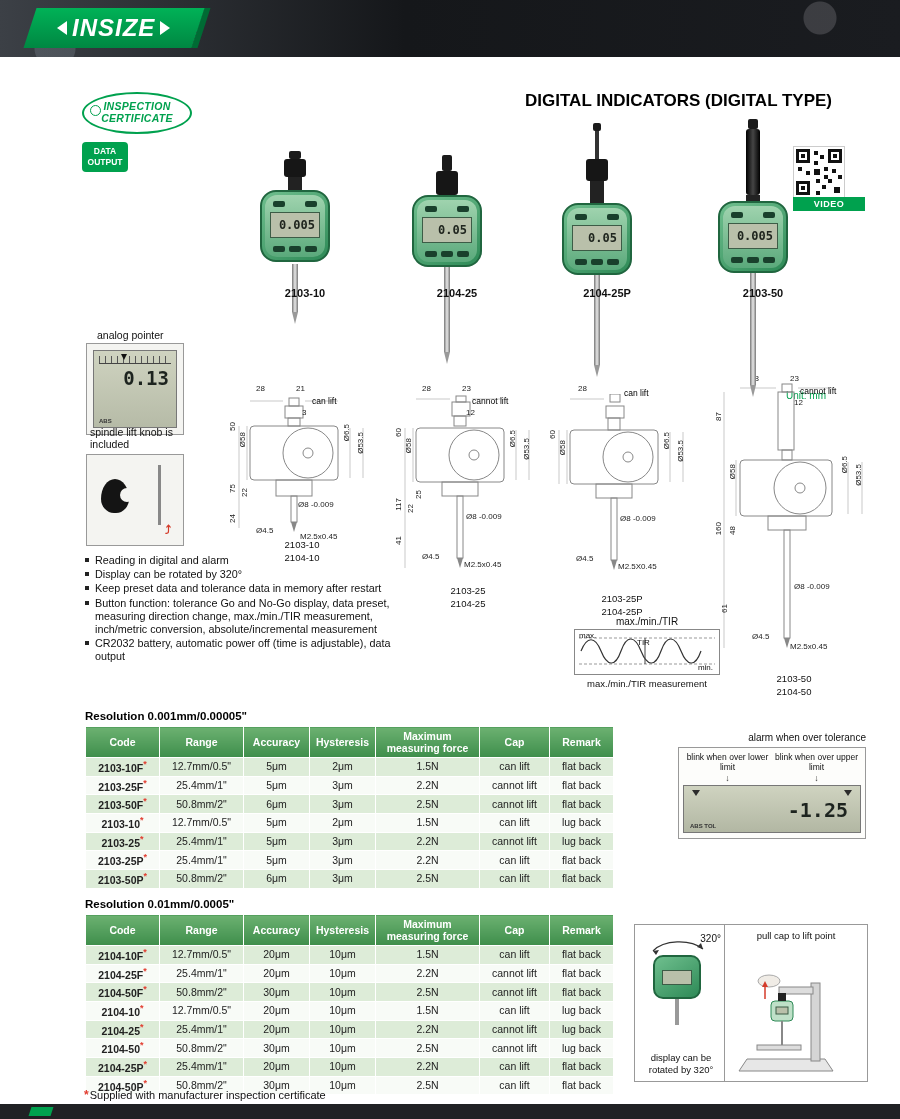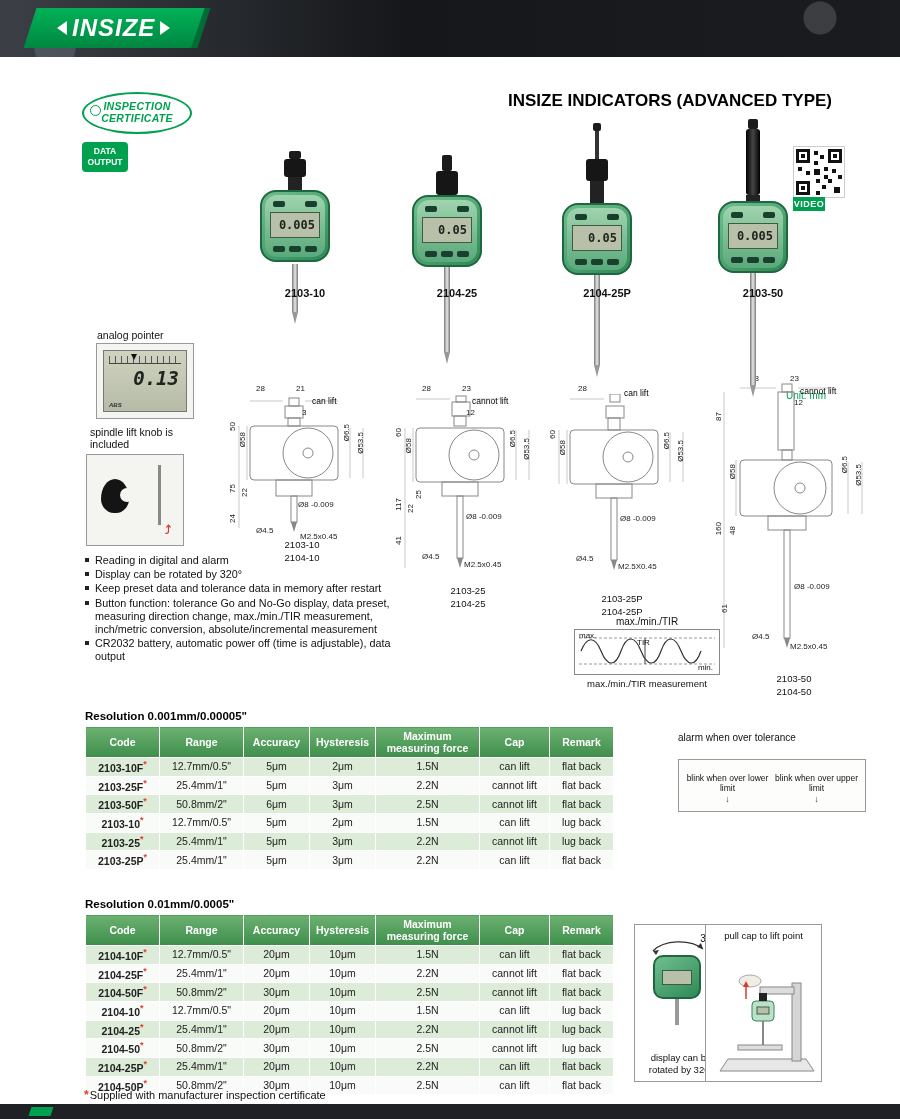--- a/index.html
+++ b/index.html
@@ -61,21 +61,21 @@
   .p2{left:552px;top:115px;height:278px;}
     .p2 .knob{top:8px;height:8px;width:8px;left:41px}.p2 .rod{display:block;top:16px;height:28px}
     .p2 .cap{top:44px;height:22px}.p2 .neck{top:66px;height:22px}.p2 .pbody{top:88px}
     .p2 .stem{top:160px;height:90px}.p2 .tip{top:250px}.p2 .plabel{top:172px}
   .p3{left:708px;top:115px;height:290px;}
     .p3 .knob{top:4px;height:10px;width:10px;left:40px}.p3 .sleeve{display:block;top:14px;height:66px}.p3 .neck{top:80px;height:6px}.p3 .pbody{top:86px}
     .p3 .stem{top:158px;height:112px}.p3 .tip{top:270px}.p3 .plabel{top:172px}
 
   
   .qr{position:absolute;left:793px;top:146px;width:50px;height:50px;background:#fff;border:1px solid #ccc;}
-  .video-badge{position:absolute;left:793px;top:197px;width:32px;height:14px;background:#00a14e;color:#fff;
+  .video-badge{position:absolute;left:793px;top:197px;width:72px;height:14px;background:#00a14e;color:#fff;
       font-weight:bold;font-size:9px;display:flex;align-items:center;justify-content:center;letter-spacing:.5px;}
 
   
   .side-caption{position:absolute;font-size:10.5px;color:#111;}
   .thumb{position:absolute;border:1px solid #999;background:#f4f4f1;box-sizing:border-box;}
   .alcd{position:absolute;inset:6px;background:linear-gradient(#cfd3c0,#b6bba7);border:1px solid #777;}
   .ascale{position:absolute;left:5px;right:5px;top:5px;height:7px;border-bottom:1px solid #444;
       background:repeating-linear-gradient(90deg,#555 0 1px,transparent 1px 6px);}
   .apointer{position:absolute;left:30%;top:-2px;width:0;height:0;
       border-left:3px solid transparent;border-right:3px solid transparent;border-top:6px solid #111;}
@@ -119,43 +119,43 @@
   table.spec th{background:linear-gradient(#6cb171,#3e8e4b);color:#fff;font-weight:bold;font-size:10.5px;
       padding:3px 2px;border:1px solid #fff;line-height:1.15;}
   table.spec td{font-size:10.5px;color:#222;text-align:center;border:1px solid #fff;padding:1px 3px;line-height:1.25;}
   table.spec tbody tr:nth-child(odd) td{background:#ddecd8;}
   table.spec tbody tr:nth-child(even) td{background:#f8fbf7;}
   td.code{text-align:left;font-weight:bold;color:#000;padding-left:6px;}
   .star{color:#e23b2e;font-weight:bold;font-size:9px;vertical-align:super;}
 
   
   .alarm{position:absolute;left:678px;top:732px;width:188px;}
-  .alarm-title{text-align:left;font-size:10px;margin-bottom:16px;}
-  .alarm-panel{border:1px solid #999;background:#fdfdfb;padding:13px 4px 5px;}
+  .alarm-title{text-align:right;font-size:10px;margin-bottom:4px;}
+  .alarm-panel{border:1px solid #999;background:#fdfdfb;padding:4px 4px 5px;}
   .alarm-cols{display:flex;}
   .acol{width:50%;text-align:center;font-size:8.5px;line-height:1.2;color:#111;}
   .arrows{display:flex;justify-content:space-around;font-size:9px;color:#333;margin:1px 0 2px;}
   .alarm-lcd{position:relative;height:46px;background:linear-gradient(#cfd3c0,#b2b7a3);border:1px solid #777;}
   .alarm-lcd::before,.alarm-lcd::after{content:"";position:absolute;top:4px;width:0;height:0;
       border-left:4px solid transparent;border-right:4px solid transparent;border-top:6px solid #2c2c2c;}
   .alarm-lcd::before{left:8px;}.alarm-lcd::after{right:8px;}
   .alarm-val{position:absolute;right:12px;top:12px;font-family:"DejaVu Sans Mono",monospace;
       font-weight:bold;font-size:20px;color:#1d241f;}
   .alarm-mode{position:absolute;left:6px;bottom:3px;font-size:6px;font-weight:bold;color:#333;}
 
   
   .rotate-box{position:absolute;left:634px;top:924px;width:94px;height:158px;border:1px solid #999;
       background:#fff;box-sizing:border-box;}
   .rot-angle{position:absolute;right:6px;top:8px;font-size:10px;color:#111;}
   .mini-body{position:absolute;left:18px;top:30px;width:48px;height:44px;background:linear-gradient(145deg,#6fbf8e,#2e8a57);
       border:2px solid #20663f;border-radius:10px;box-sizing:border-box;}
   .mini-lcd{position:absolute;left:7px;right:7px;top:13px;height:13px;background:#b9c0aa;border:1px solid #3c5c46;}
   .mini-stem{position:absolute;left:40px;top:74px;width:4px;height:26px;background:#999;}
   .rot-caption{position:absolute;left:4px;right:4px;bottom:6px;text-align:center;font-size:9.5px;line-height:1.2;}
-  .pullcap-box{position:absolute;left:705px;top:924px;width:117px;height:158px;border:1px solid #999;
+  .pullcap-box{position:absolute;left:724px;top:924px;width:144px;height:158px;border:1px solid #999;
       background:#fff;box-sizing:border-box;}
   .pc-caption{position:absolute;left:4px;right:4px;top:5px;text-align:center;font-size:9.5px;line-height:1.2;}
   .pullcap-box svg{position:absolute;left:2px;bottom:4px;}
 
   
   .footnote{position:absolute;left:84px;top:1088px;font-size:11px;color:#111;}
   .footnote .fstar{font-size:12px;vertical-align:0;margin-right:1px;}
   .bottom-bar{position:absolute;left:0;top:1104px;width:900px;height:15px;background:#202124;}
   .bottom-accent{position:absolute;left:30px;top:1107px;width:22px;height:9px;background:#00a14e;transform:skewX(-18deg);}
 </style>
@@ -167,21 +167,21 @@
   <div class="banner">
     <div class="logo-plate">
       <div class="logo-inner">
         <span class="tri tri-l"></span>
         <span class="logo-text">INSIZE</span>
         <span class="tri tri-r"></span>
       </div>
     </div>
   </div>
 
-  <h1 class="page-title">INSIZE INDICATORS (ADVANCED TYPE)</h1>
+  <h1 class="page-title">DIGITAL INDICATORS (DIGITAL TYPE)</h1>
   <div class="cert-badge">
     <span class="cert-seal"></span>
     <span>INSPECTION</span>
     <span>CERTIFICATE</span>
   </div>
   <div class="data-badge">
     <span>DATA</span>
     <span>OUTPUT</span>
   </div>
 
@@ -210,21 +210,21 @@
         <rect x="28" y="38" width="4" height="4"></rect>
         <rect x="34" y="32" width="4" height="4"></rect>
       <rect x="40" y="40" width="6" height="6"></rect>
         <rect x="22" y="44" width="4" height="4"></rect>
         <rect x="30" y="28" width="4" height="4"></rect>
     </g>
   </svg>
   <div class="video-badge">VIDEO</div>
 
   <div class="side-caption" style="left:97px;top:329px;">analog pointer</div>
-  <div class="thumb" style="left:96px;top:343px;width:98px;height:76px;font-style:italic;">
+  <div class="thumb" style="left:86px;top:343px;width:98px;height:92px;">
     <div class="alcd">
       <div class="ascale">
           <span class="apointer"></span>
         </div>
       <div class="adigits">0.13</div>
       <span class="amode">ABS</span>
     </div>
   </div>
   <div class="side-caption" style="left:90px;top:426px;width:92px;">spindle lift knob is included</div>
   <div class="thumb" style="left:86px;top:454px;width:98px;height:92px;">
@@ -504,20 +504,29 @@
           </tr>
           <tr>
             <td class="code"><span>2103-25P</span><span class="star">*</span></td>
             <td>25.4mm/1"</td>
             <td>5μm</td>
             <td>3μm</td>
             <td>2.2N</td>
             <td>can lift</td>
             <td>flat back</td>
           </tr>
+          <tr>
+            <td class="code"><span>2103-50P</span><span class="star">*</span></td>
+            <td>50.8mm/2"</td>
+            <td>6μm</td>
+            <td>3μm</td>
+            <td>2.5N</td>
+            <td>can lift</td>
+            <td>flat back</td>
+          </tr>
         </tbody>
     </table>
   </div>
 
   <div class="table-sec ts1">
     <div class="tbl-title">Resolution 0.01mm/0.0005"</div>
     <table class="spec">
       <colgroup>
           <col style="width:74px">
           <col style="width:84px">
@@ -618,20 +627,24 @@
   <div class="alarm">
     <div class="alarm-title">alarm when over tolerance</div>
     <div class="alarm-panel">
       <div class="alarm-cols">
         <div class="acol">blink when over lower limit</div>
         <div class="acol">blink when over upper limit</div>
       </div>
       <div class="arrows">
         <span>↓</span>
         <span>↓</span>
+      </div>
+      <div class="alarm-lcd">
+        <span class="alarm-val">-1.25</span>
+        <span class="alarm-mode">ABS TOL</span>
       </div>
     </div>
   </div>
 
   <div class="rotate-box">
     <svg style="position:absolute;left:10px;top:4px;" width="70" height="26" viewBox="0 0 70 26">
       <path d="M8 22 A30 18 0 0 1 58 20" fill="none" stroke="#333" stroke-width="1.2"></path>
       <path d="M8 22 l6 -1 -3 5 z" fill="#333"></path>
         <path d="M58 20 l-6 -2 4 -4 z" fill="#333"></path>
     </svg>

